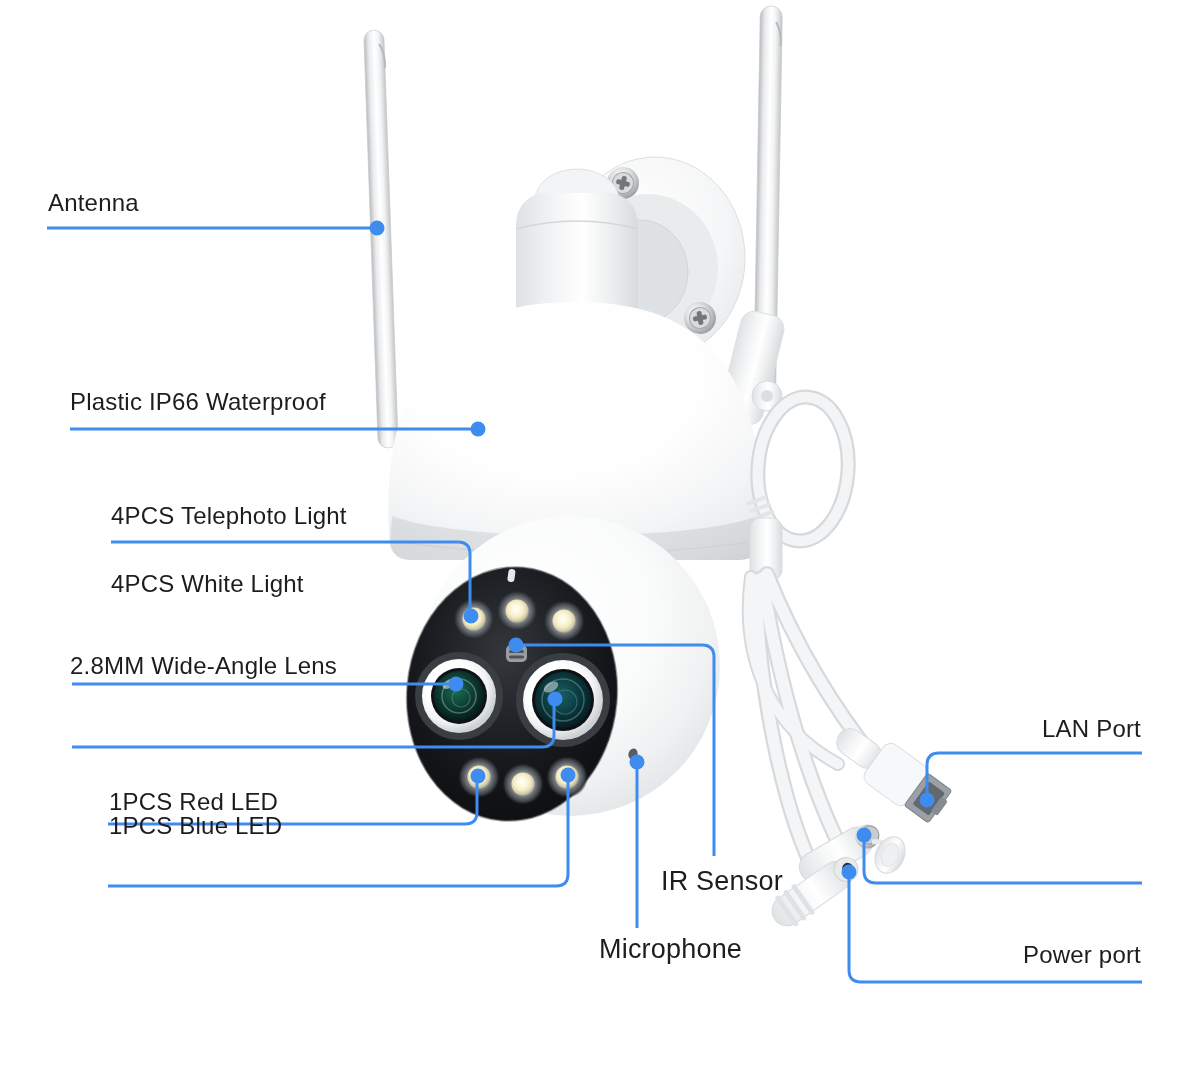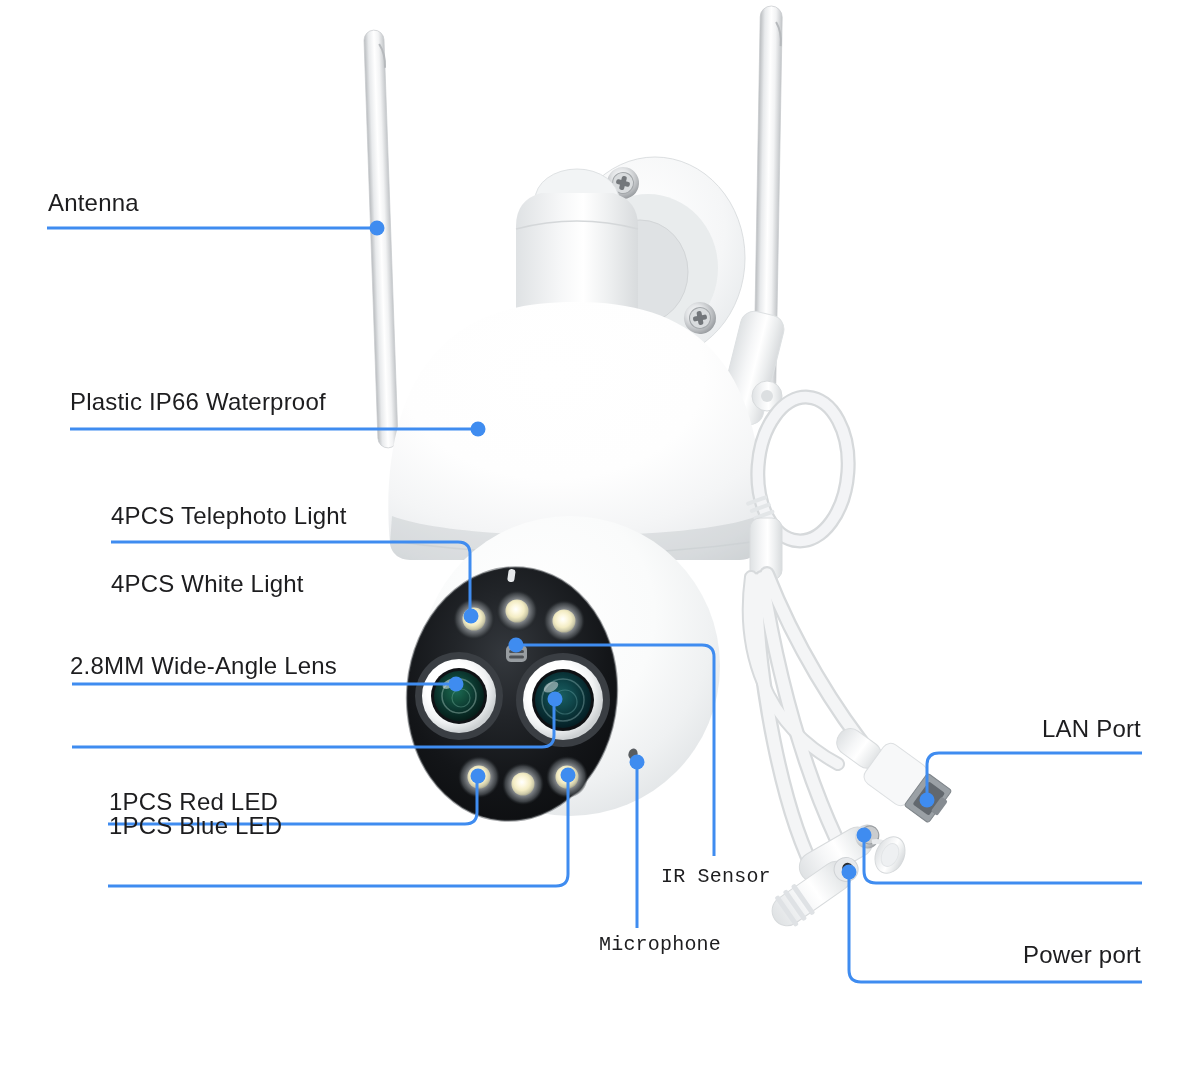--- a/index.html
+++ b/index.html
@@ -12,21 +12,21 @@
   }
   .art{position:absolute;left:0;top:0;}
   .callout-label{
     position:absolute;
     font-size:24px;
     line-height:1.12;
     color:#1d1d1f;
     white-space:nowrap;
     letter-spacing:0.2px;
   }
-  .callout-label.small{font-size:20px;font-family:Liberation Mono, monospace;}
+  .callout-label.small{font-size:27px;}
   .callout-label.right{text-align:left;}
   .lbl-antenna{left:48px;top:190px;}
   .lbl-housing{left:70px;top:389px;}
   .lbl-infrared{left:111px;top:503px;}
   .lbl-white{left:111px;top:547px;margin-top:24px;}
   .lbl-wide{left:70px;top:653px;}
   .lbl-tele{left:70px;top:711px;}
   .lbl-red{left:109px;top:789px;}
   .lbl-blue{left:109px;top:813px;}
   .lbl-ir{left:661px;top:866px;}

